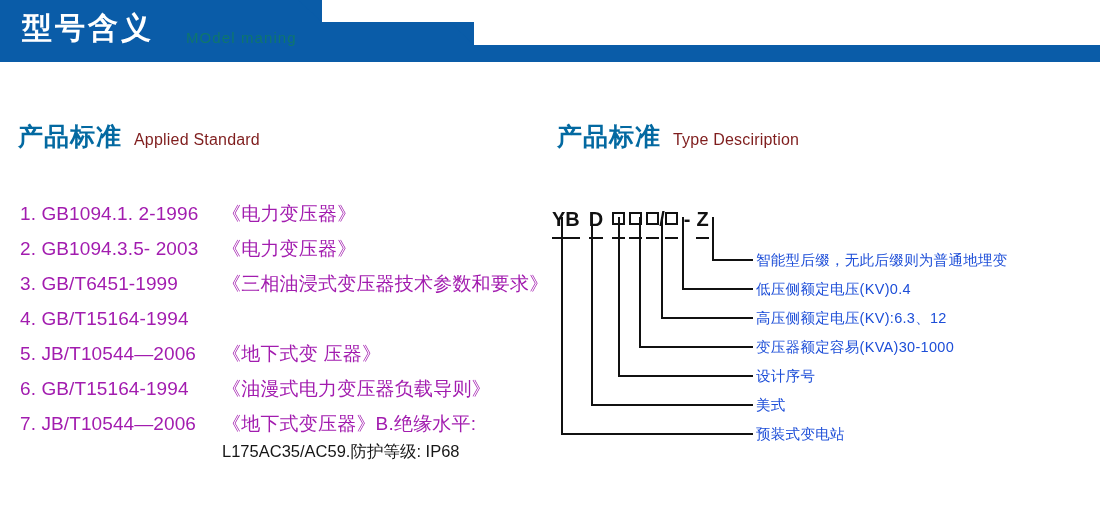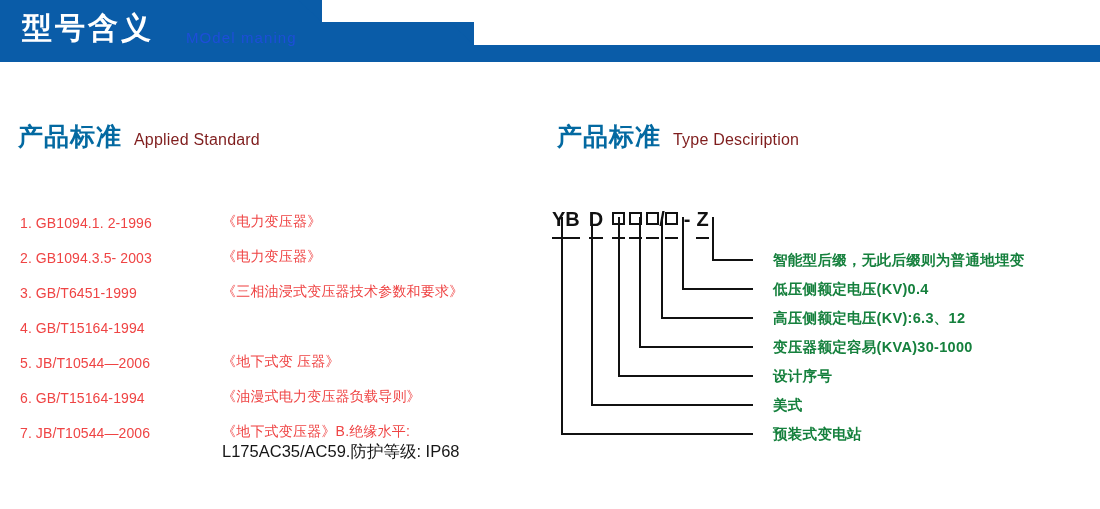--- a/index.html
+++ b/index.html
@@ -40,21 +40,21 @@
     letter-spacing: 3px;
     line-height: 36px;
     white-space: nowrap;
   }
   .banner-sub {
     position: absolute;
     left: 186px;
     top: 28px;
     font-size: 15px;
     font-weight: 400;
-    color: #1d4ed8;
+    color: #0f766e;
     letter-spacing: 1.1px;
     line-height: 20px;
     white-space: nowrap;
   }
 
   
   .sec-head {
     position: absolute;
     white-space: nowrap;
   }
@@ -78,25 +78,25 @@
 
   
   .std-list {
     position: absolute;
     left: 20px;
     top: 196px;
     width: 530px;
   }
   .std-row {
     display: flex;
-    align-items: flex-end;
+    align-items: center;
     height: 35px;
-    font-size: 14px;
-    white-space: nowrap;
-    color: #ef4444;
+    font-size: 19px;
+    white-space: nowrap;
+    color: #a21caf;
   }
   .std-code {
     display: inline-block;
     min-width: 202px;
     letter-spacing: 0.1px;
   }
   .std-name {
     letter-spacing: 0.2px;
   }
   .std-cont {
@@ -150,24 +150,24 @@
     left: 0;
     top: 24px;
   }
   .label-col {
     position: absolute;
     left: 0;
     top: 0;
   }
   .lbl {
     position: absolute;
-    left: 221px;
+    left: 204px;
     font-size: 14.5px;
-    font-weight: 700;
-    color: #15803d;
+    font-weight: 400;
+    color: #1d4ed8;
     white-space: nowrap;
     letter-spacing: 0.3px;
     line-height: 16px;
   }
 </style>
 </head>
 <body>
 
 <div class="banner">
   <svg class="banner-shape" viewBox="0 0 1100 62" preserveAspectRatio="none">

